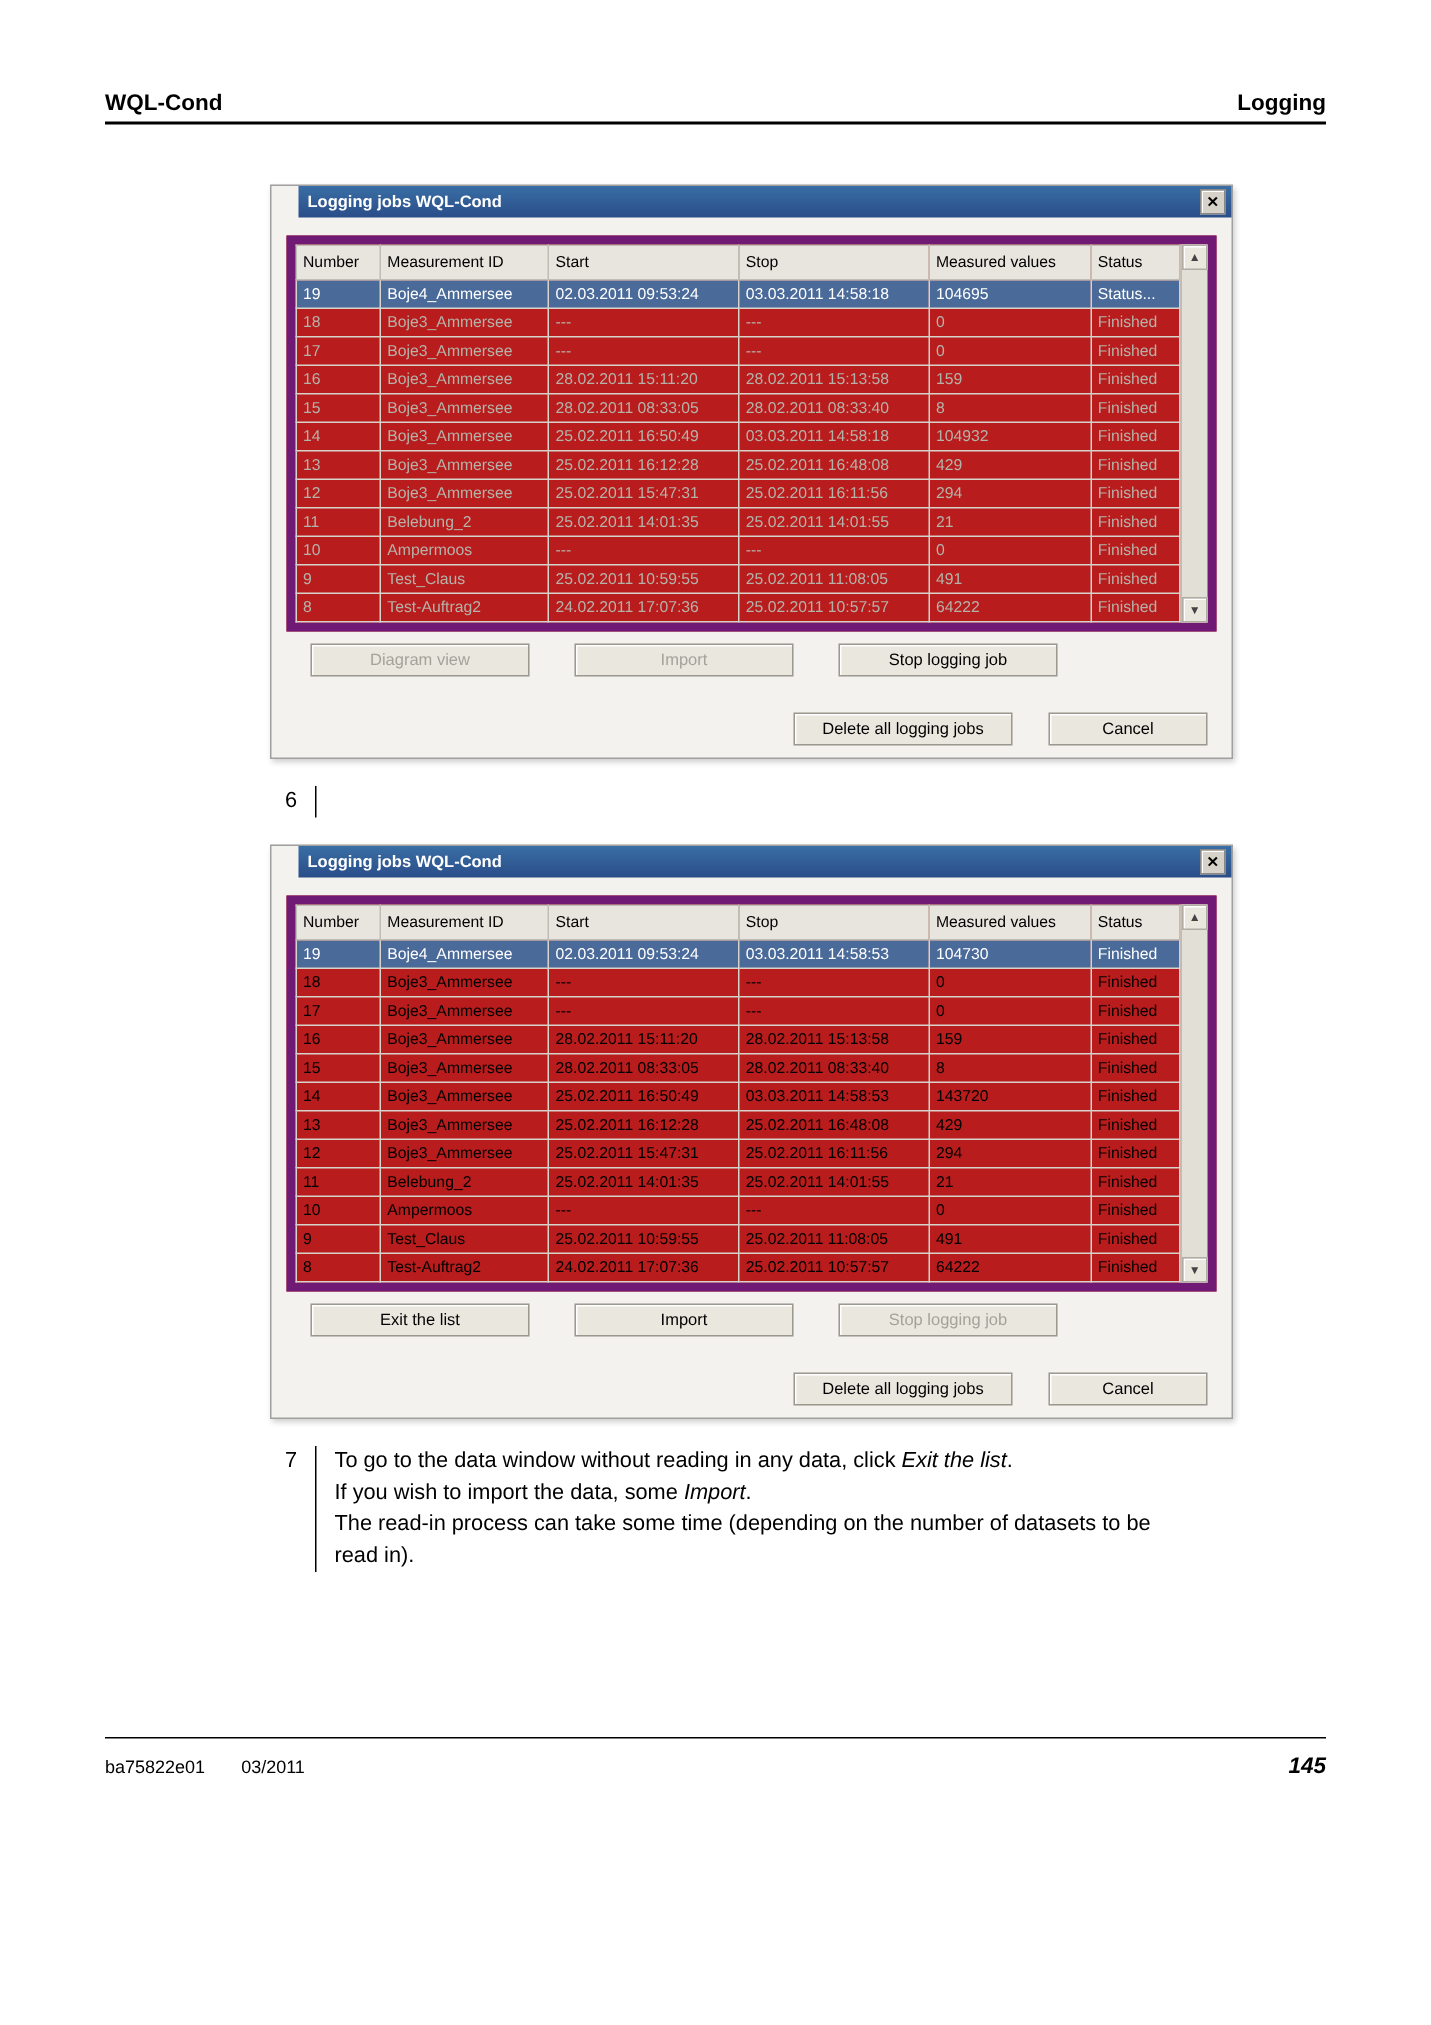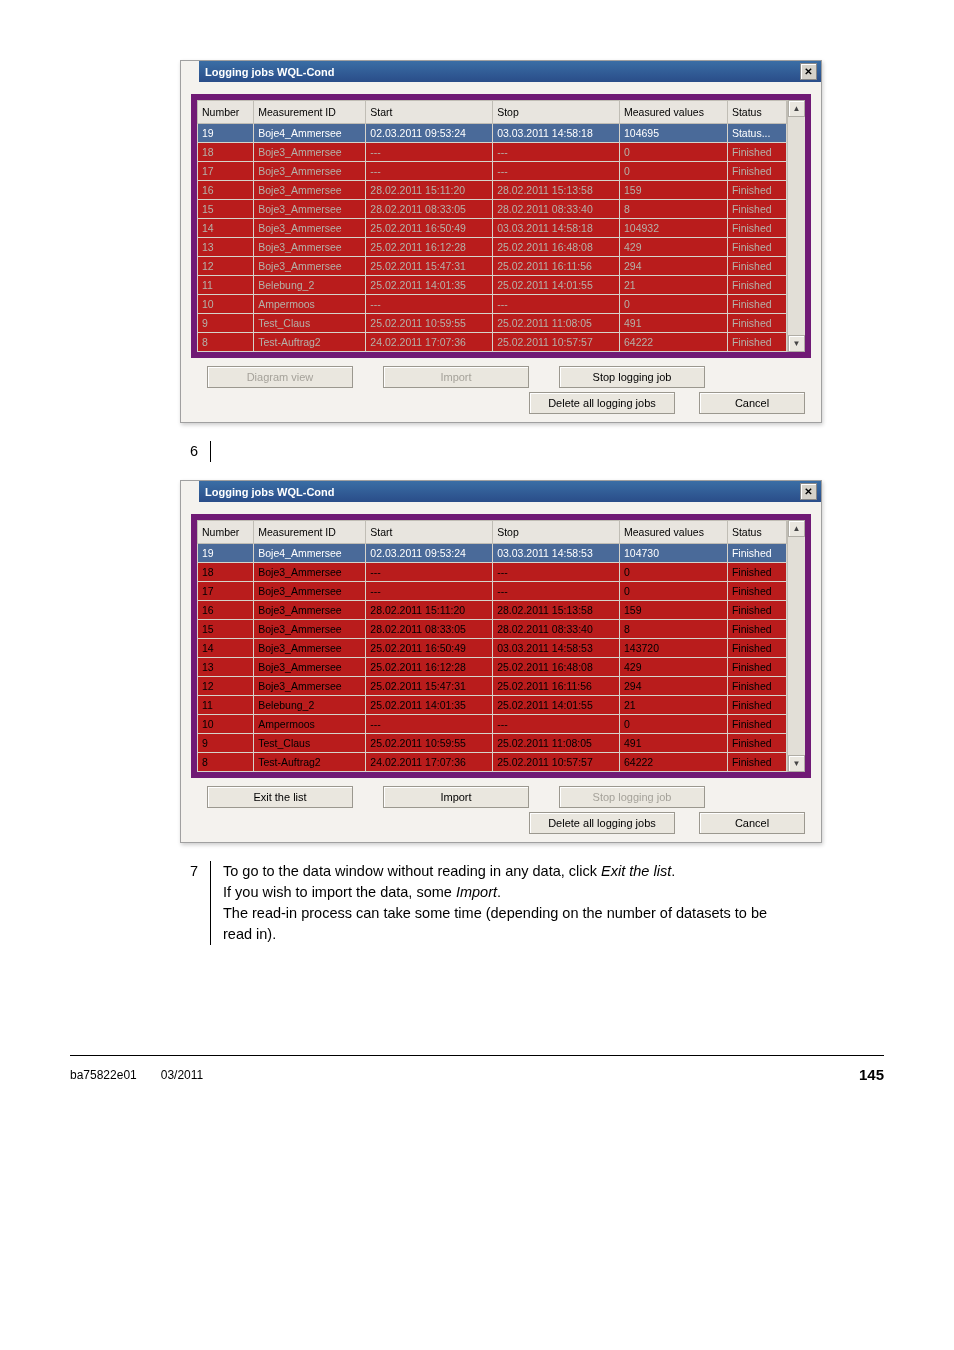--- a/index.html
+++ b/index.html
@@ -122,21 +122,21 @@
     border: 1px solid #9b988f;
     box-shadow: inset 1px 1px 0 #fff;
     font-size: 11px;
     text-align: center;
   }
   .winbtn.disabled { color: #a5a29a; }
   .lower-row {
     display: flex;
     justify-content: flex-end;
     gap: 24px;
-    margin-top: 4px;
+    margin-top: 24px;
     padding-right: 6px;
   }
   .step {
     display: flex;
     margin: 0 0 18px 96px;
     font-size: 14.5px;
     line-height: 1.45;
   }
   .step-num {
     width: 32px;
@@ -152,27 +152,31 @@
   .footer {
     display: flex;
     justify-content: space-between;
     align-items: center;
     font-size: 12px;
     margin-top: 110px;
     padding-top: 10px;
     border-top: 1px solid #000;
   }
   .footer .left { display: flex; gap: 24px; color: #000; }
-  .footer .pg { font-weight: bold; font-size: 15px; }
+  .footer .pg { font-weight: bold; font-size: 15px; font-style: italic; }
 </style>
 </head>
 <body>
 
 <div class="page">
 
+  <div class="header">
+    <span>WQL-Cond</span>
+    <span>Logging</span>
+  </div>
 
   <div class="dialog">
     <div class="dialog-titlebar">
       <span>Logging jobs WQL-Cond</span>
       <span class="close-x">✕</span>
     </div>
     <div class="dialog-body">
       <div class="table-frame">
         <table>
           <thead>

